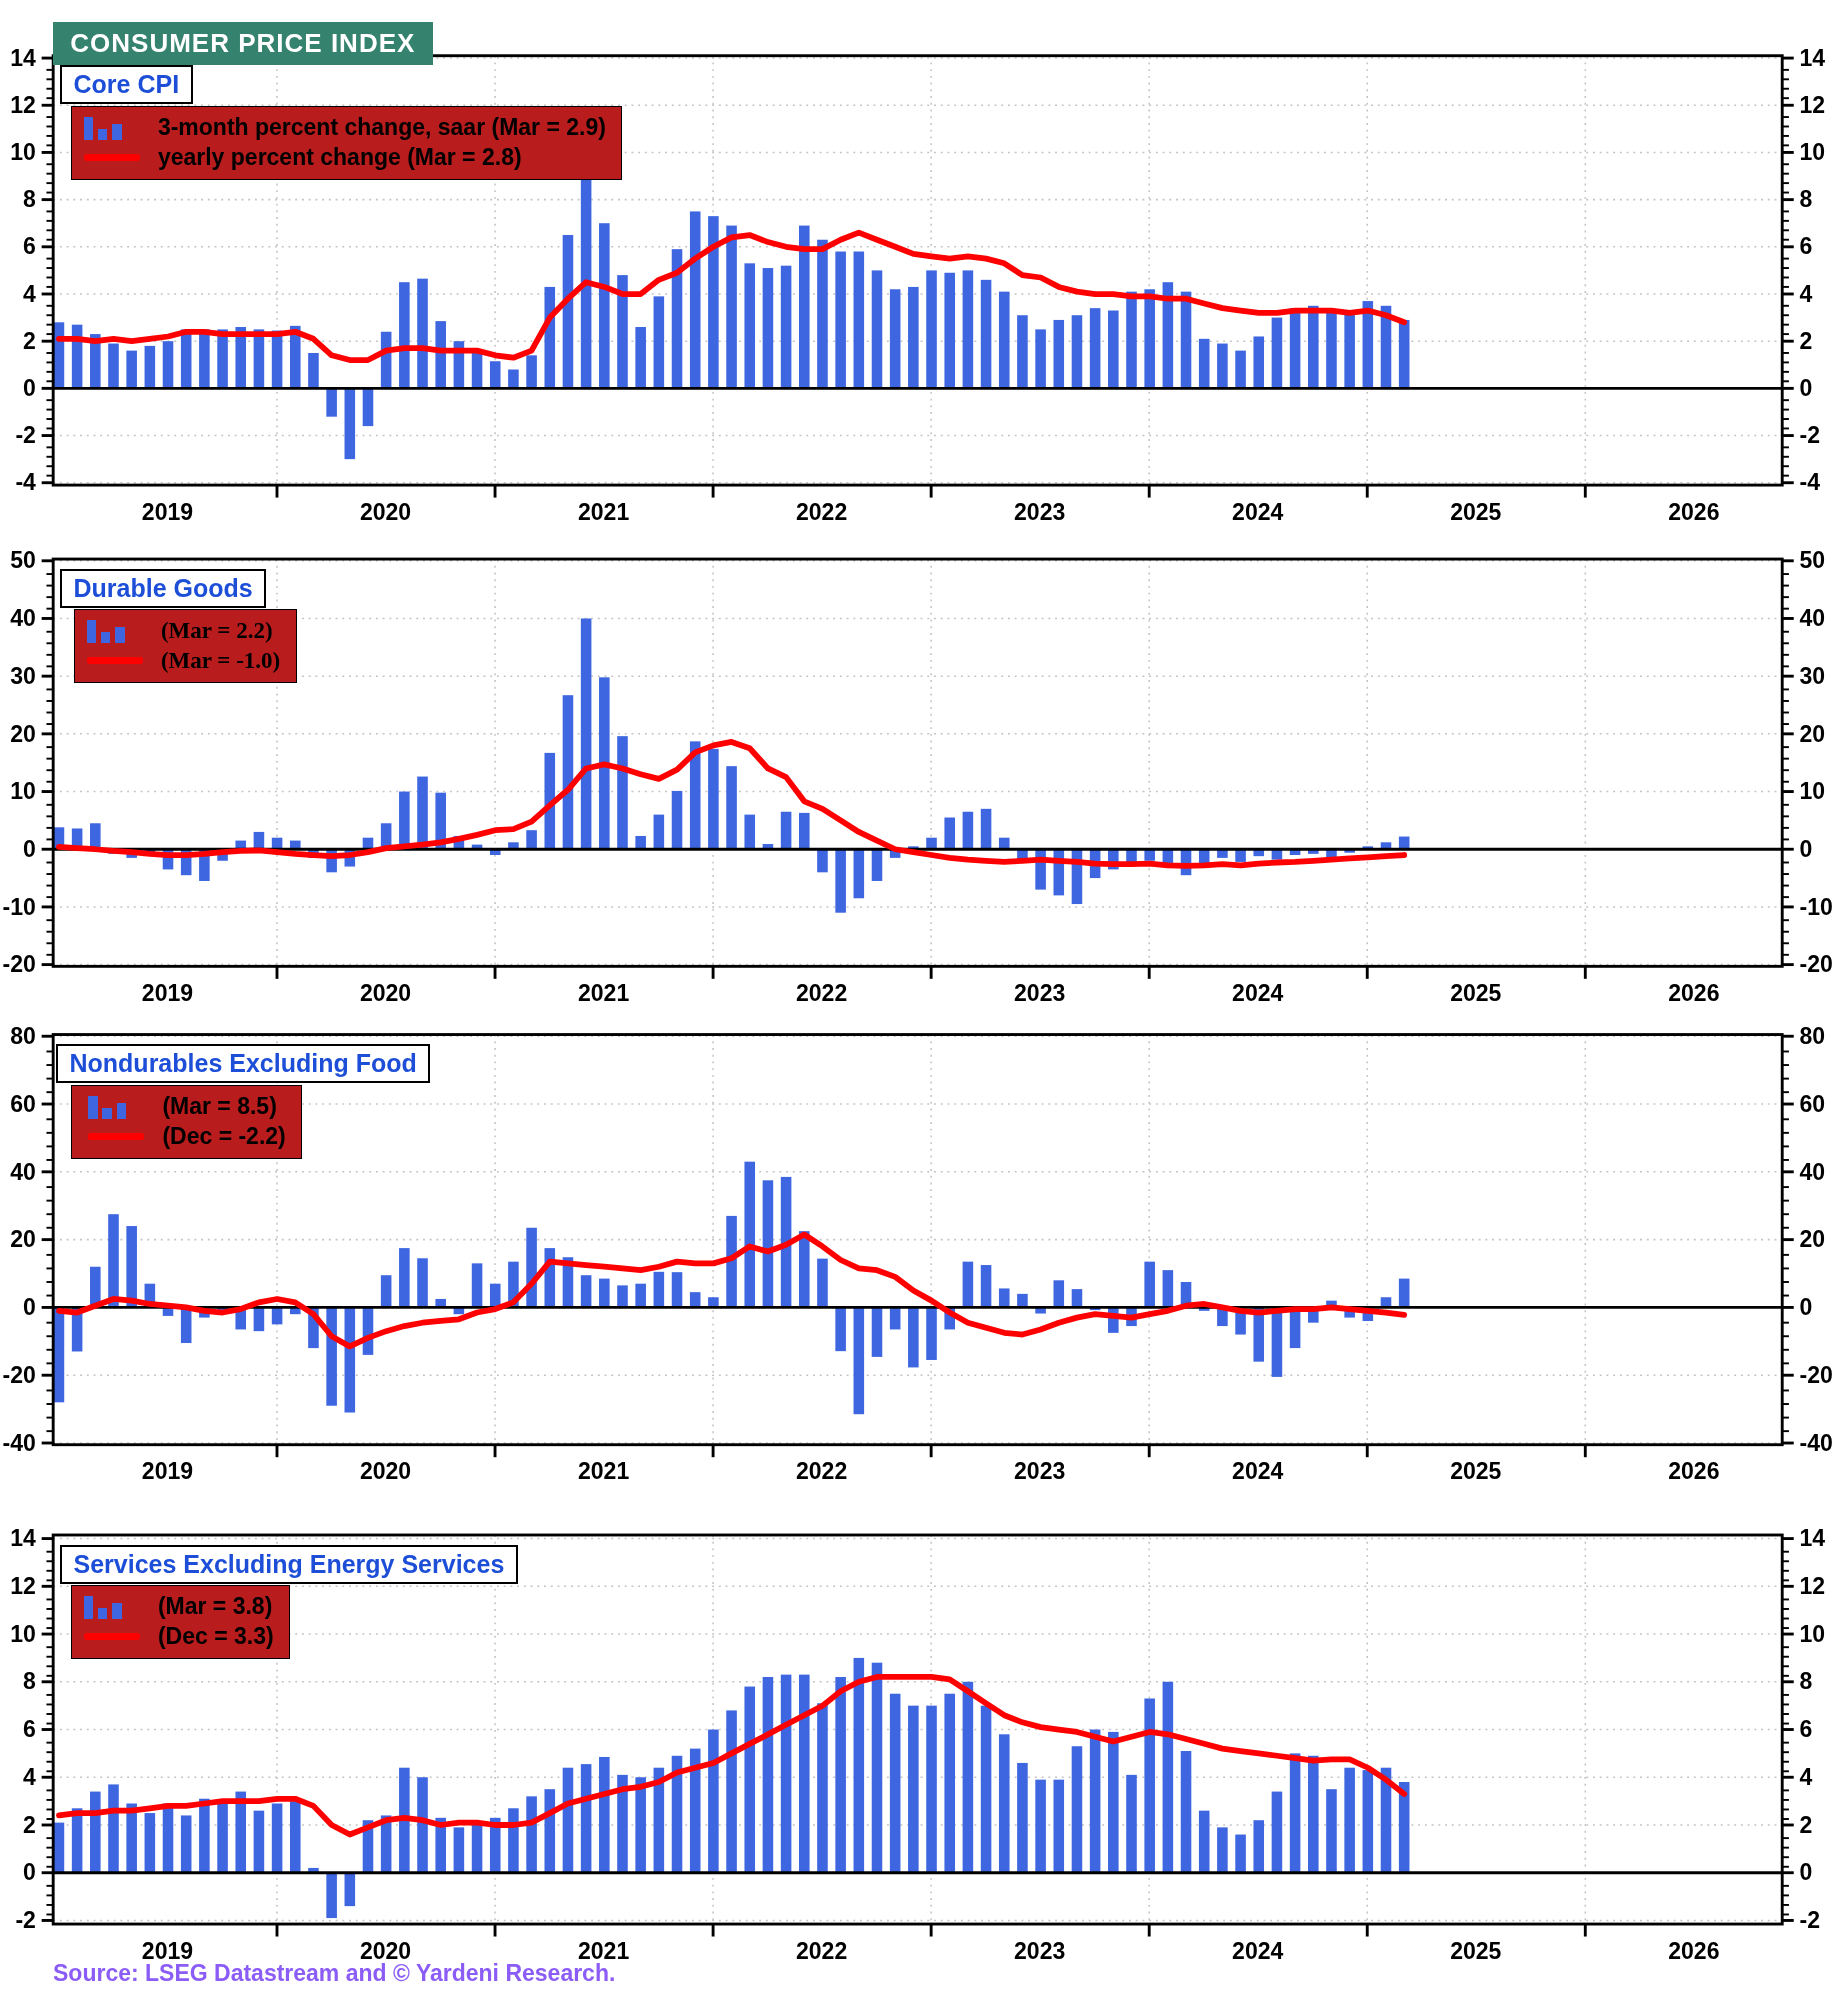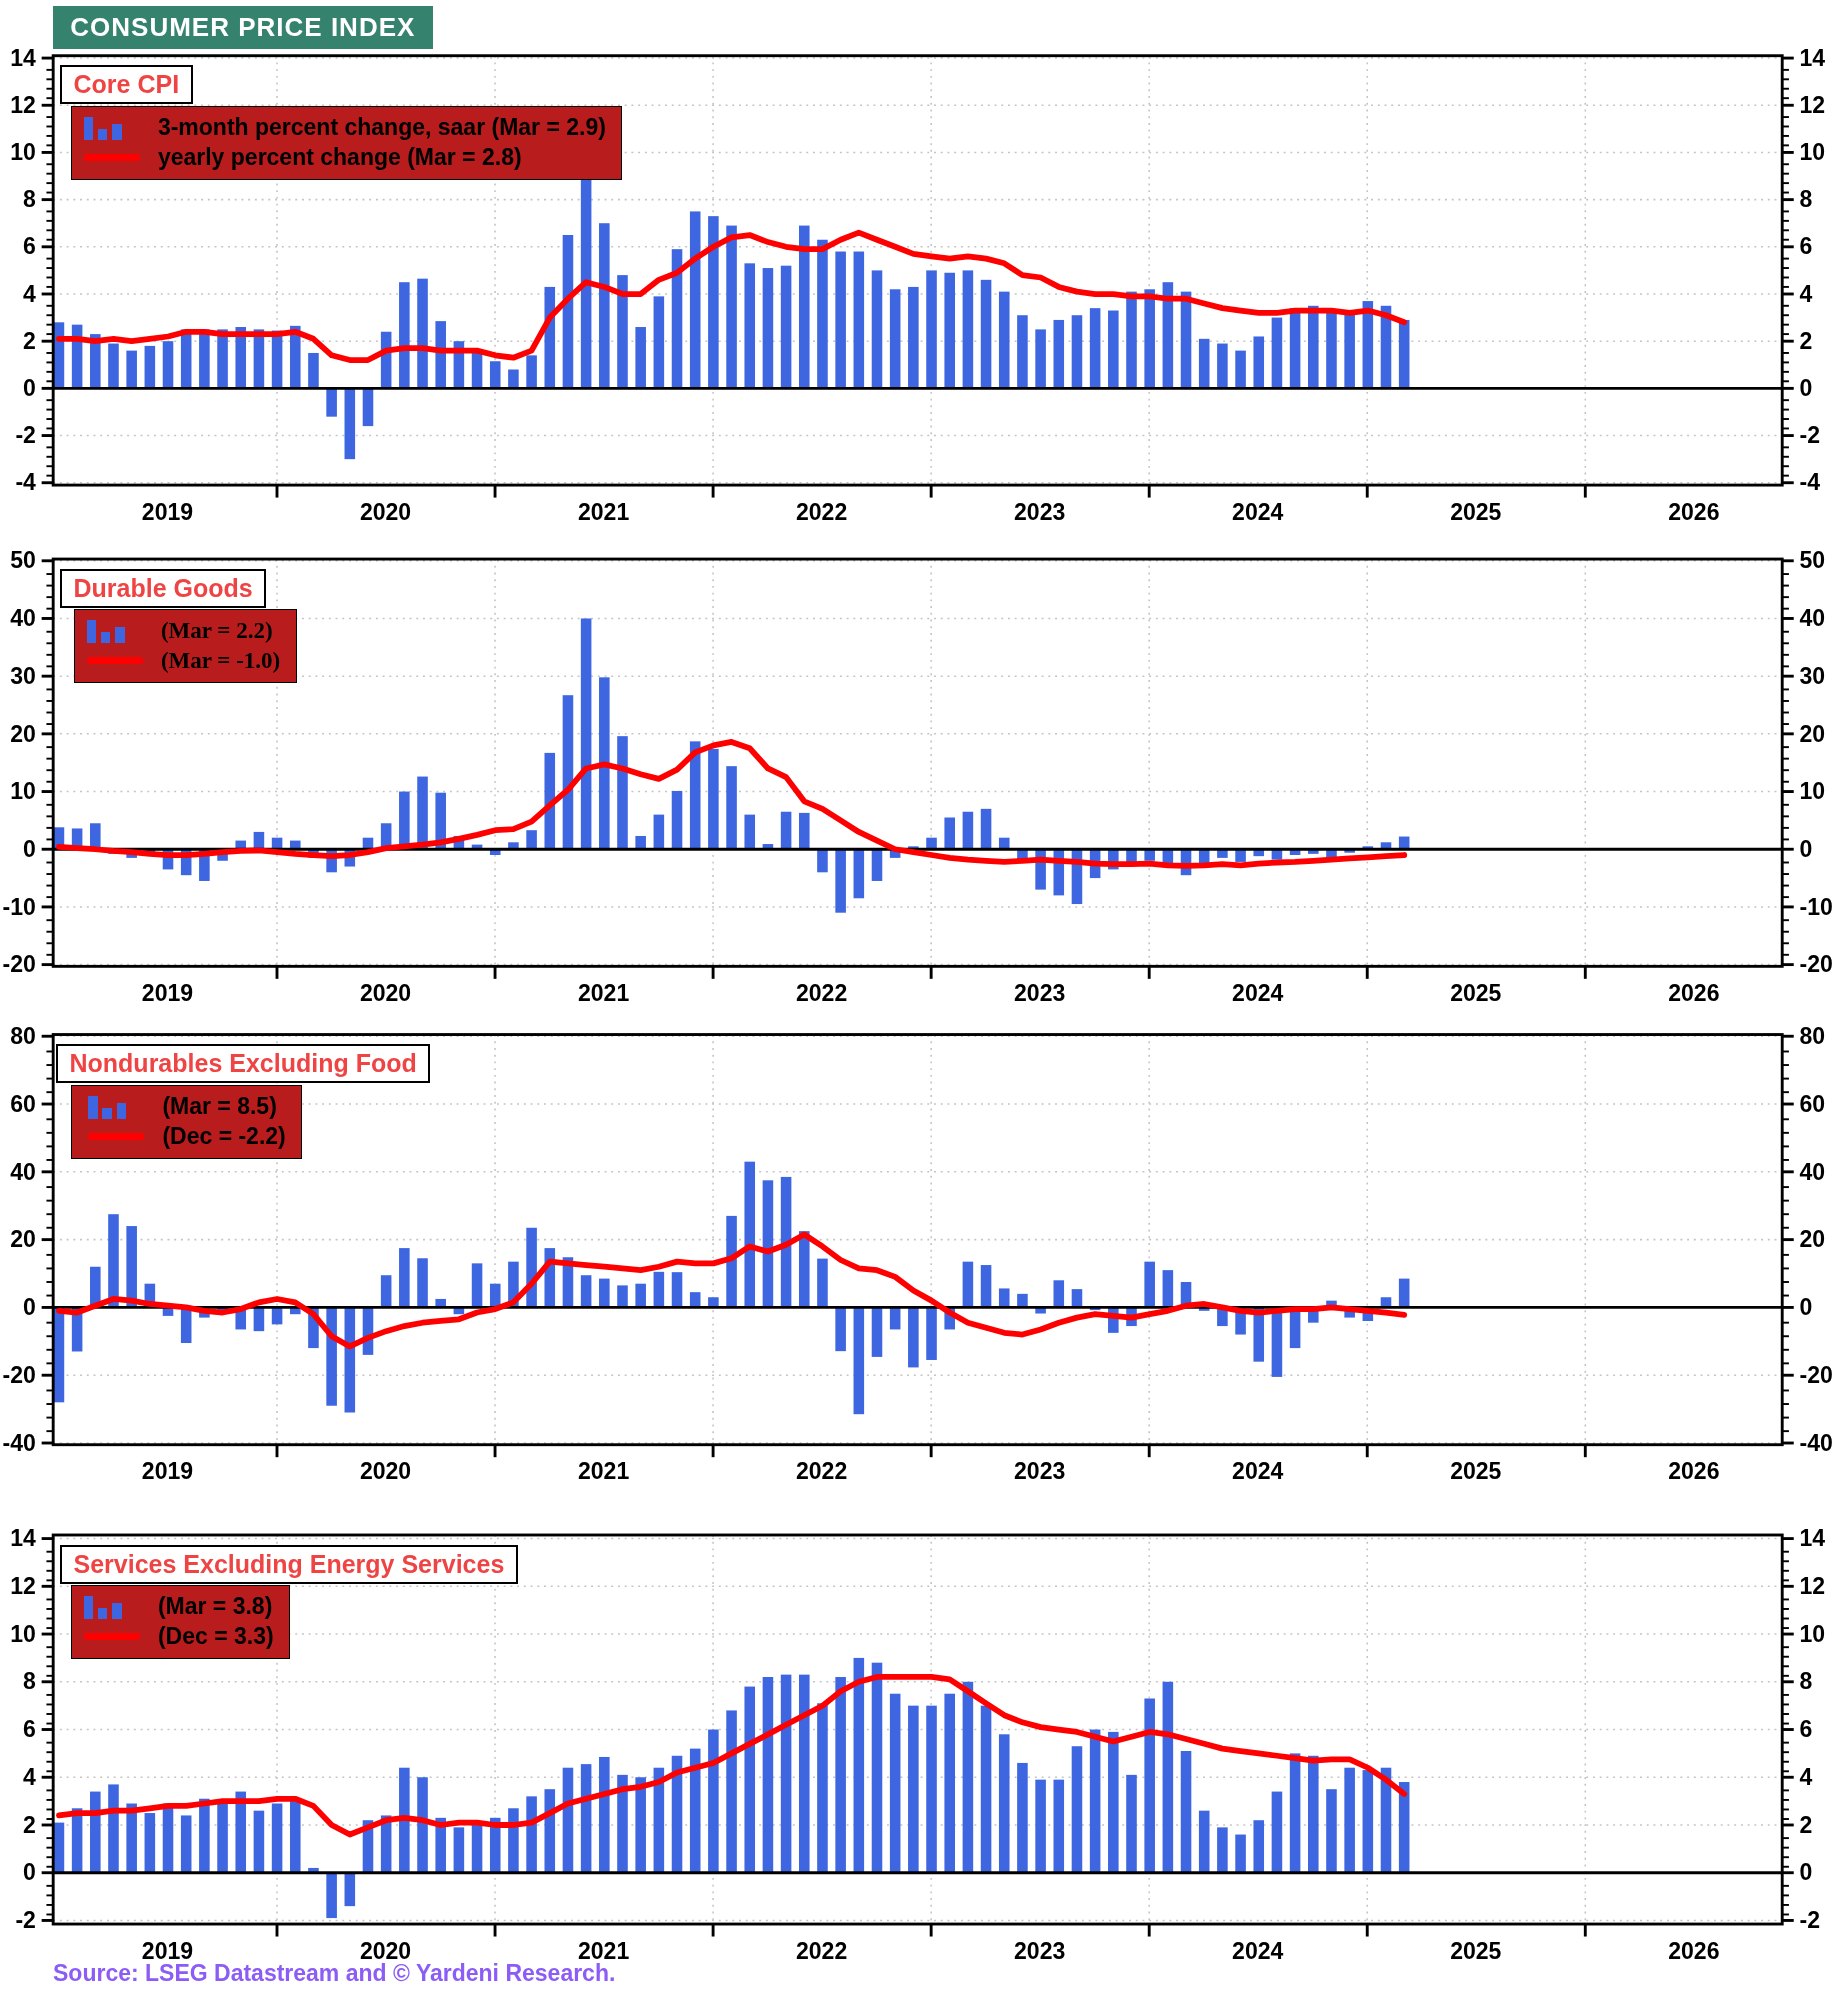--- a/index.html
+++ b/index.html
@@ -2,21 +2,21 @@
 <html><head>
 <meta charset="utf-8">
 <title>CONSUMER PRICE INDEX</title>
 <style>
   html,body{margin:0;padding:0;background:#fff;}
   body{width:1845px;height:1998px;position:relative;font-family:"Liberation Sans",sans-serif;}
   #chart-svg{position:absolute;left:0;top:0;z-index:1;}
   .badge{position:absolute;left:53px;top:5.8px;z-index:3;color:#fff;font-weight:bold;
          font-size:26px;letter-spacing:1px;padding:6.7px 17.3px 5.8px 17.3px;}
   .panel-title{position:absolute;z-index:3;background:#fff;border:2.9px solid #000;
-         font-weight:bold;font-size:25px;color:#ef4444;padding:2.9px 11.5px;white-space:nowrap;}
+         font-weight:bold;font-size:25px;color:#1d4ed8;padding:2.9px 11.5px;white-space:nowrap;}
   .legend{position:absolute;z-index:3;background:#b91c1c;border:1.9px solid #000;
          padding:5.8px 15.4px 5.8px 11.5px;display:inline-block;}
   .legend-row{display:flex;align-items:center;height:30px;white-space:nowrap;}
   .legend-label{font-weight:bold;font-size:23px;color:#000;margin-left:13.4px;}
   .swatch-slot{width:61px;display:flex;align-items:flex-end;justify-content:flex-start;height:25px;}
   .sb{display:inline-block;margin-right:4.8px;}
   .line-swatch{width:56px;height:6.7px;border-radius:2.9px;}
   .source{position:absolute;left:53px;top:1960px;z-index:3;font-weight:bold;font-size:23px;color:#8b5cf6;}
   .tb1{left:60px;top:65px;}   .lg1{left:71px;top:106px;}
   .tb2{left:60px;top:569px;}  .lg2{left:74px;top:609px;font-family:Liberation Serif, serif;}
@@ -828,21 +828,21 @@
     <text x="174" y="2039" text-anchor="middle" font-family="&quot;Liberation Sans&quot;, sans-serif" font-size="24" font-weight="bold" fill="#000">2019</text>
     <text x="401" y="2039" text-anchor="middle" font-family="&quot;Liberation Sans&quot;, sans-serif" font-size="24" font-weight="bold" fill="#000">2020</text>
     <text x="628" y="2039" text-anchor="middle" font-family="&quot;Liberation Sans&quot;, sans-serif" font-size="24" font-weight="bold" fill="#000">2021</text>
     <text x="855" y="2039" text-anchor="middle" font-family="&quot;Liberation Sans&quot;, sans-serif" font-size="24" font-weight="bold" fill="#000">2022</text>
     <text x="1082" y="2039" text-anchor="middle" font-family="&quot;Liberation Sans&quot;, sans-serif" font-size="24" font-weight="bold" fill="#000">2023</text>
     <text x="1309" y="2039" text-anchor="middle" font-family="&quot;Liberation Sans&quot;, sans-serif" font-size="24" font-weight="bold" fill="#000">2024</text>
     <text x="1536" y="2039" text-anchor="middle" font-family="&quot;Liberation Sans&quot;, sans-serif" font-size="24" font-weight="bold" fill="#000">2025</text>
     <text x="1763" y="2039" text-anchor="middle" font-family="&quot;Liberation Sans&quot;, sans-serif" font-size="24" font-weight="bold" fill="#000">2026</text>
   </svg>
 
-<div class="badge" id="title-badge" style="background: rgb(53, 131, 111); color: rgb(255, 255, 255);">CONSUMER PRICE INDEX</div>
+<div class="badge" id="title-badge" style="background: rgb(53, 131, 111); color: rgb(255, 255, 255); margin-top: 16px;">CONSUMER PRICE INDEX</div>
 
 <div class="panel-title tb1">Core CPI</div>
 <div class="legend lg1">
   <div class="legend-row">
     <span class="swatch-slot">
       <span class="sb h1" style="background: rgb(61, 102, 224); width: 9.6px; height: 23px;"></span>
         <span class="sb h2" style="background: rgb(61, 102, 224); width: 9.6px; height: 11.5px;"></span>
         <span class="sb h3" style="background: rgb(61, 102, 224); width: 9.6px; height: 16.3px;"></span>
     </span>
     <span class="legend-label">3-month percent change, saar  (Mar = 2.9)</span>

